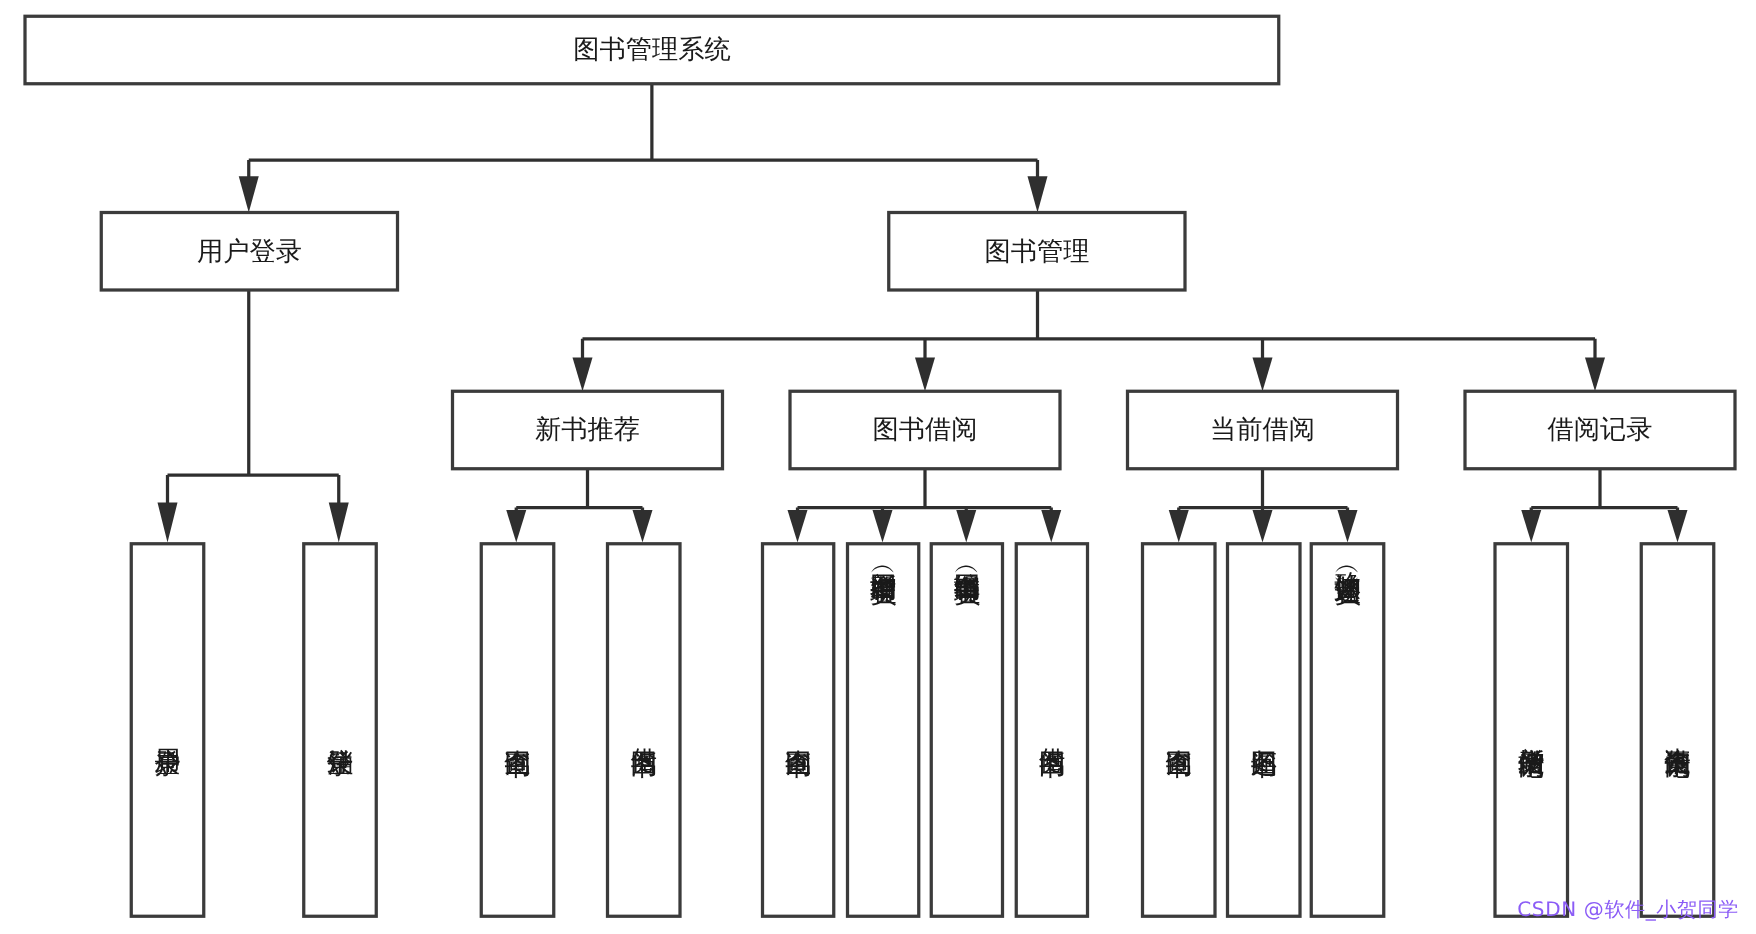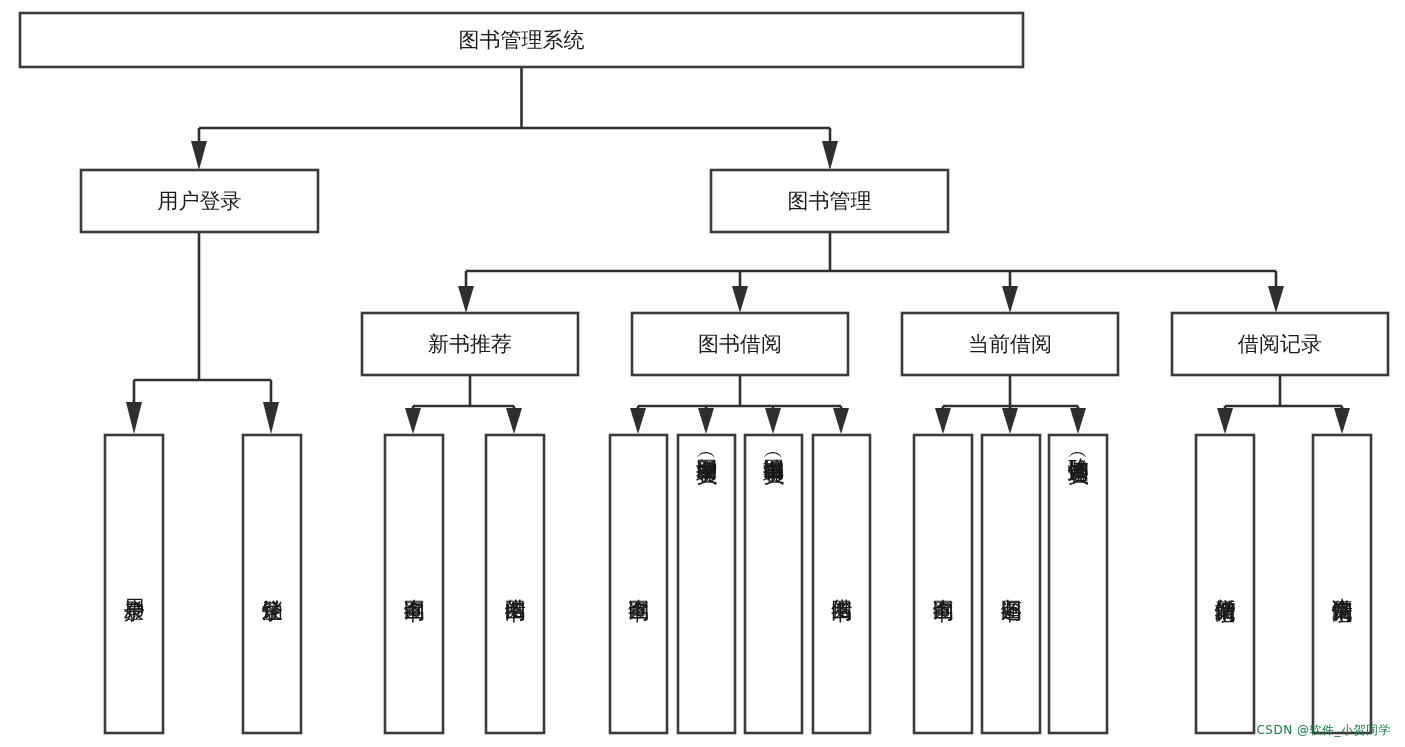--- a/index.html
+++ b/index.html
@@ -63,22 +63,22 @@
     color: #1a1a1a;
     letter-spacing: 1px;
     white-space: nowrap;
     pointer-events: none;
   }
   .watermark {
     position: absolute;
     right: 14px;
     bottom: 8px;
     font-family: "DejaVu Sans", "Liberation Sans", sans-serif;
-    font-size: 12px;
-    color: #15803d;
+    font-size: 16px;
+    color: #8b5cf6;
     letter-spacing: 0.5px;
     user-select: none;
   }
 </style>
 </head>
 <body>
 
 <div id="diagram-root">
 
   <svg id="tree-svg" viewBox="0 0 1405 747">

